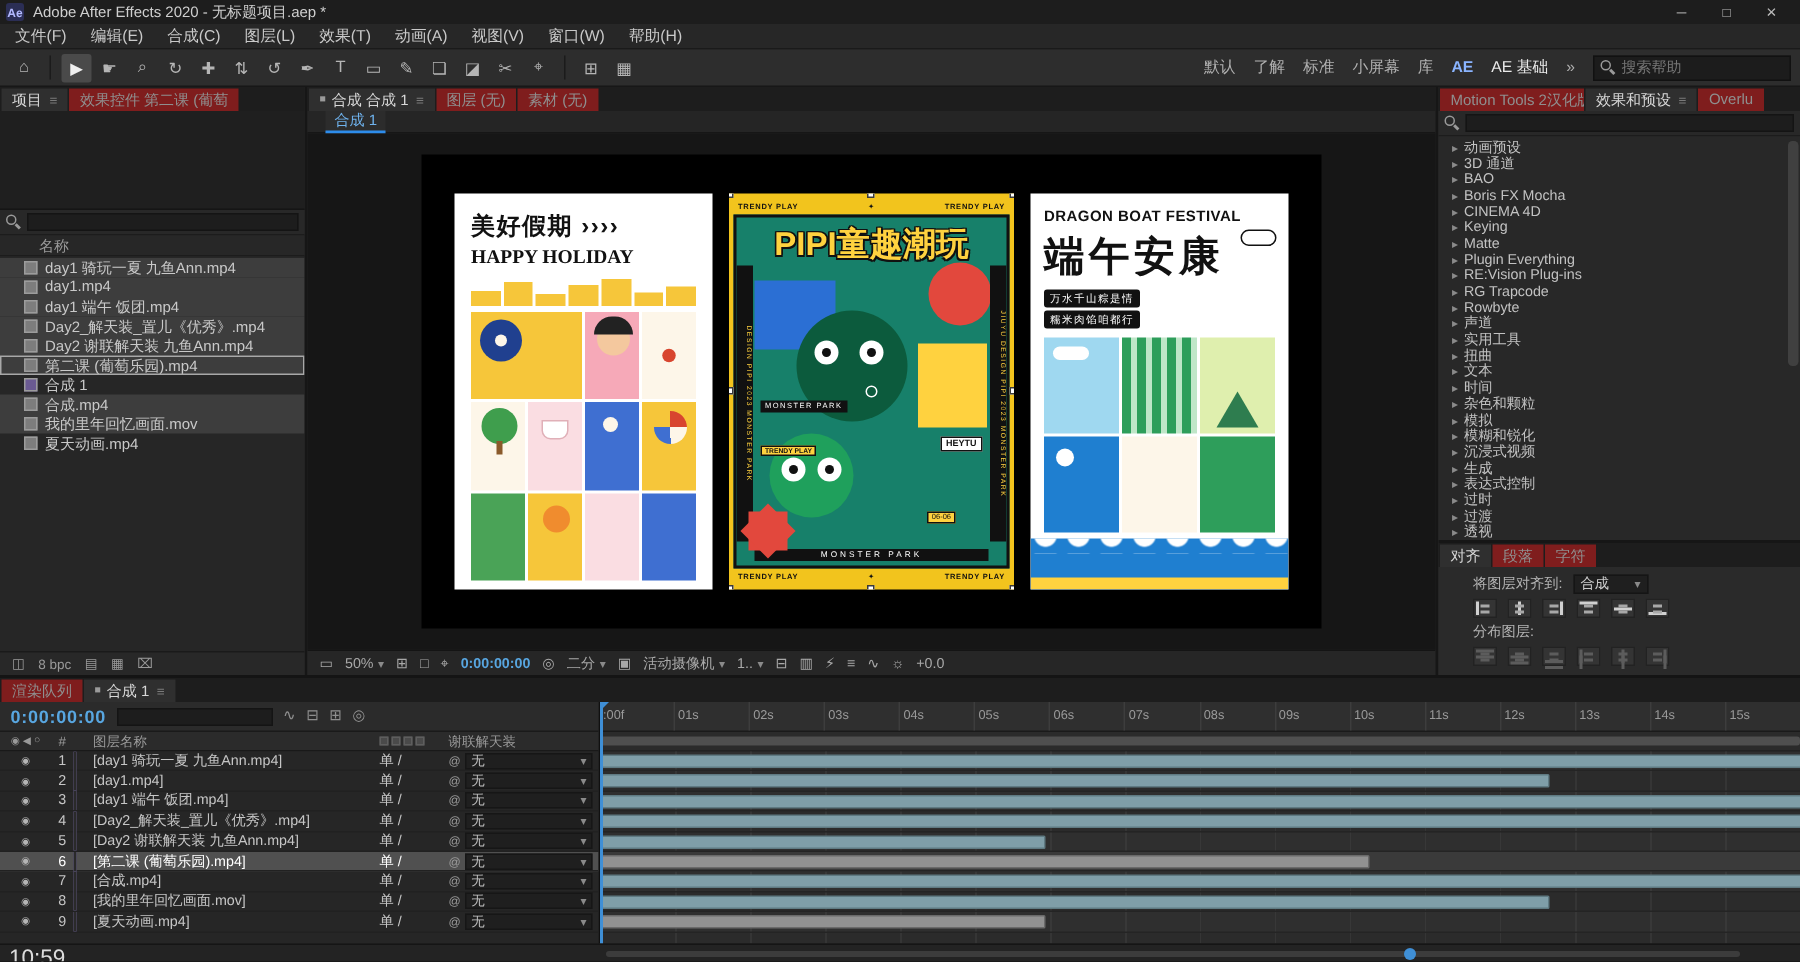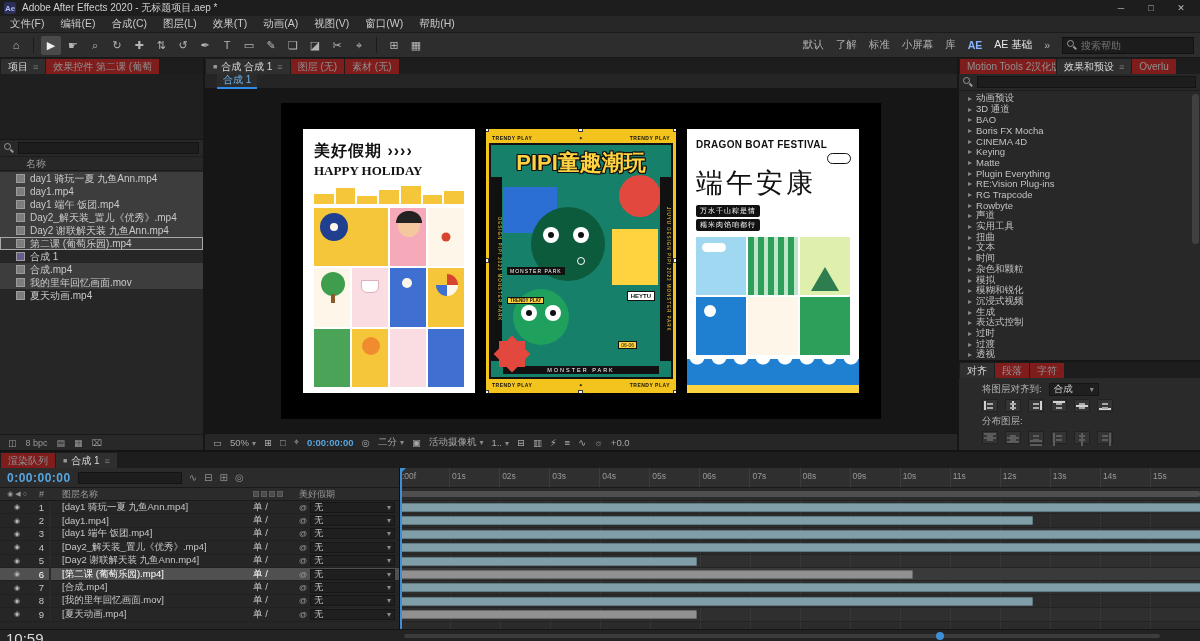--- a/index.html
+++ b/index.html
@@ -107,21 +107,21 @@
   .bottom-band{position:absolute;left:12px;right:12px;bottom:3px;background:#111;color:#fff;font-size:5.5px;letter-spacing:2px;text-align:center;padding:1px 0;z-index:4}
   .burst{position:absolute;left:8px;bottom:10px;width:26px;height:26px;background:#e2483d;z-index:5}
   .burst::before{content:"";position:absolute;inset:0;background:#e2483d;transform:rotate(45deg)}
   
   .h{position:absolute;width:5px;height:5px;background:#fff;border:1px solid #3a3a3a;z-index:9}
   .anchor{position:absolute;left:50%;top:50%;width:8px;height:8px;border:1px solid #fff;border-radius:50%;transform:translate(-50%,-50%);z-index:9}
   
   .p3{background:#fff;color:#111;padding:10px 9px 0;display:flex;flex-direction:column}
   .p3-top{font-size:10px;font-weight:900;letter-spacing:0.3px;white-space:nowrap}
   .p3-cloud{position:absolute;right:8px;top:24px;width:24px;height:11px;border:1.5px solid #111;border-radius:10px;background:#fff}
-  .p3-title{font-size:27px;font-weight:400;letter-spacing:3px;margin-top:15px;white-space:nowrap}
+  .p3-title{font-size:27px;font-weight:700;letter-spacing:3px;margin-top:3px;white-space:nowrap}
   .badges{display:flex;flex-direction:column;gap:2px;margin-top:4px;align-items:flex-start}
   .badge{background:#111;color:#fff;font-size:7px;padding:1px 4px;border-radius:2px;letter-spacing:1px}
   .p3-art{flex:1;margin-top:6px;display:grid;grid-template-columns:1fr 1fr 1fr;grid-template-rows:1fr 1fr;gap:2px}
   .a-sky{background:#9fd8f0;position:relative}
   .a-sky::after{content:"";position:absolute;left:6px;top:6px;width:24px;height:9px;background:#fff;border-radius:8px}
   .a-gs{background:repeating-linear-gradient(90deg,#2e9e5b 0 6px,#bfe6c8 6px 10px)}
   .a-zg{background:#dfefae;position:relative}
   .zongzi{position:absolute;left:50%;bottom:4px;transform:translateX(-50%);width:0;height:0;border-left:14px solid transparent;border-right:14px solid transparent;border-bottom:24px solid #2e7d4f}
   .a-bl{background:#1f7fd0;position:relative}
   .a-bl::after{content:"";position:absolute;left:8px;top:8px;width:12px;height:12px;border-radius:50%;background:#fff}
@@ -657,21 +657,21 @@
           <span class="numcol">#</span>
           <span class="chipcol"></span>
           <span class="namecol">图层名称</span>
           <span class="swcol">
               <span class="sw-sq"></span>
               <span class="sw-sq"></span>
               <span class="sw-sq"></span>
               <span class="sw-sq"></span>
             </span>
           <span class="parcol">
-              <span>美好假期</span>
+              <span>谢联解天装</span>
             </span>
         </div>
         <div class="tl-rows">
           <div class="lrow">
             <span class="avcol">
                 <span class="eyeg">◉</span>
               </span>
             <span class="numcol">1</span>
             <span class="chipcol"><span class="label-chip"></span></span>
             <span class="namecol">[day1 骑玩一夏 九鱼Ann.mp4]</span>

